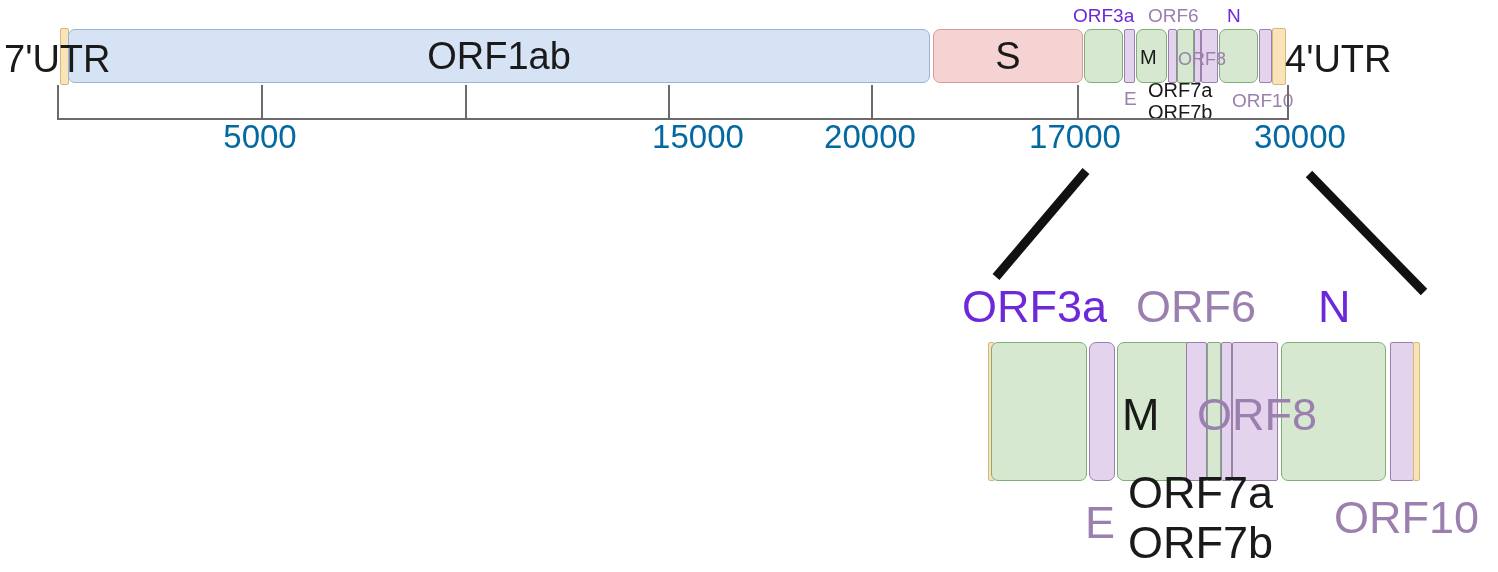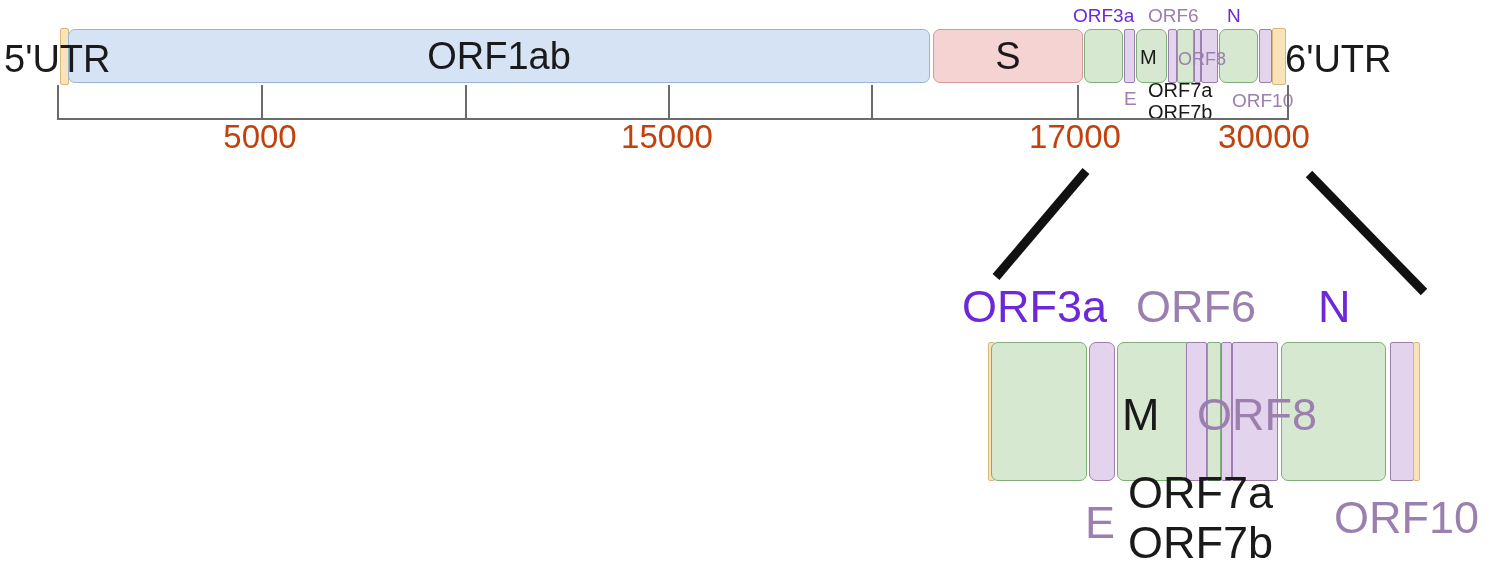--- a/index.html
+++ b/index.html
@@ -26,21 +26,21 @@
            white-space:nowrap;line-height:1;}
 
   .c-black{color:#1a1a1a;}
   .c-green{color:#6d28d9;}
   .c-purple{color:#9b7fae;}
 
   
   #axis{position:absolute;left:57px;top:85px;width:1232px;height:35px;}
   #axisLine{position:absolute;left:0;bottom:0;width:100%;height:2px;background:#6b6b6b;}
   .tick{position:absolute;bottom:0;width:2px;height:35px;background:#6b6b6b;}
-  .tickLab{position:absolute;top:120px;text-align:center;color:#c2410c;
+  .tickLab{position:absolute;top:120px;text-align:center;color:#0369a1;
            font-size:33px;line-height:1;white-space:nowrap;}
 
   
   #leaders{position:absolute;left:0;top:0;width:1498px;height:572px;
            pointer-events:none;}
 </style>
 </head>
 <body>
 
 <div id="stage">
@@ -66,21 +66,21 @@
     <div class="blk sq purple" style="left:1194px;top:29px;width:7px;height:54px;"></div>
 
     <div class="blk sq purple" style="left:1201px;top:29px;width:17px;height:54px;"></div>
 
     <div class="blk green" style="left:1219px;top:29px;width:39px;height:54px;"></div>
 
     <div class="blk sq purple" style="left:1259px;top:29px;width:13px;height:54px;"></div>
 
     <div class="blk orange" style="left:1272px;top:28px;width:14px;height:57px;"></div>
 
-    <div class="lab c-black" style="left:4px;top:40px;font-size:38px;">5'UTR</div>
+    <div class="lab c-black" style="left:4px;top:40px;font-size:38px;">7'UTR</div>
 
     <div class="blkText c-black" style="left:68px;top:29px;width:862px;height:54px;font-size:38px;">ORF1ab</div>
 
     <div class="blkText c-black" style="left:933px;top:29px;width:150px;height:54px;font-size:38px;">S</div>
 
     <div class="lab c-black" style="left:1140px;top:47px;font-size:20px;">M</div>
 
     <div class="lab c-purple" style="left:1178px;top:50px;font-size:18px;">ORF8</div>
 
     <div class="lab c-green" style="left:1073px;top:6px;font-size:19px;">ORF3a</div>
@@ -90,38 +90,39 @@
     <div class="lab c-green" style="left:1227px;top:6px;font-size:19px;">N</div>
 
     <div class="lab c-purple" style="left:1124px;top:89px;font-size:19px;">E</div>
 
     <div class="lab c-black" style="left:1148px;top:80px;font-size:20px;">ORF7a</div>
 
     <div class="lab c-black" style="left:1148px;top:102px;font-size:20px;">ORF7b</div>
 
     <div class="lab c-purple" style="left:1232px;top:91px;font-size:19px;">ORF10</div>
 
-    <div class="lab c-black" style="left:1285px;top:40px;font-size:38px;">6'UTR</div>
+    <div class="lab c-black" style="left:1285px;top:40px;font-size:38px;">4'UTR</div>
   </div>
 
   <div id="axis">
     <div id="axisLine"></div>
     <div class="tick" style="left:0px;"></div>
     <div class="tick" style="left:204px;"></div>
     <div class="tick" style="left:408px;"></div>
     <div class="tick" style="left:611px;"></div>
     <div class="tick" style="left:814px;"></div>
     <div class="tick" style="left:1020px;"></div>
     <div class="tick" style="left:1230px;"></div>
   </div>
 
   <div class="tickLab" style="left:160px;width:200px;">5000</div>
-  <div class="tickLab" style="left:567px;width:200px;">15000</div>
+  <div class="tickLab" style="left:598px;width:200px;">15000</div>
+  <div class="tickLab" style="left:770px;width:200px;">20000</div>
   <div class="tickLab" style="left:975px;width:200px;">17000</div>
-  <div class="tickLab" style="left:1164px;width:200px;">30000</div>
+  <div class="tickLab" style="left:1200px;width:200px;">30000</div>
 
   <svg id="leaders" viewBox="0 0 1498 572">
     <line x1="1086" y1="171" x2="996" y2="277" stroke="#111111" stroke-width="9" stroke-linecap="butt"></line>
     <line x1="1309" y1="174" x2="1424" y2="292" stroke="#111111" stroke-width="9" stroke-linecap="butt"></line>
   </svg>
 
   <div id="detailPanel">
 
     <div class="blk orange" style="left:988px;top:342px;width:7px;height:139px;"></div>
 

